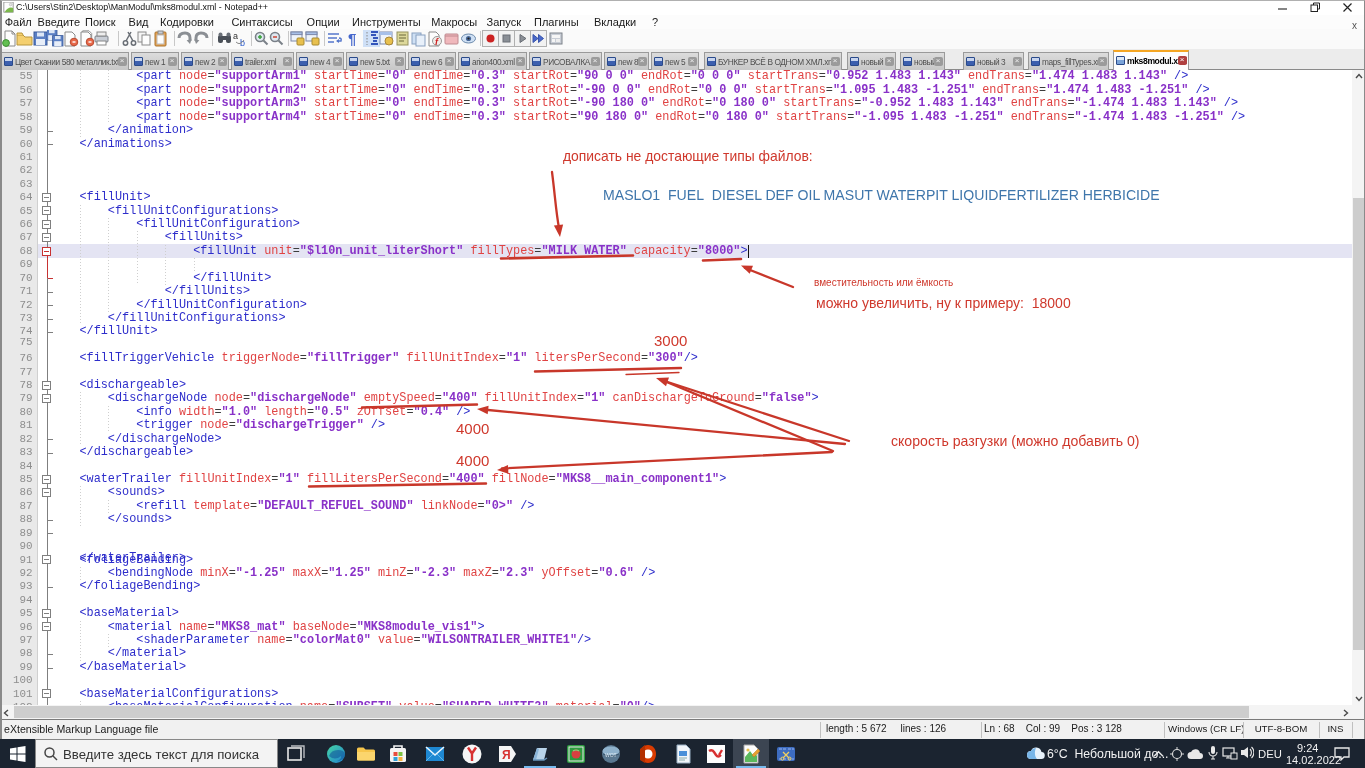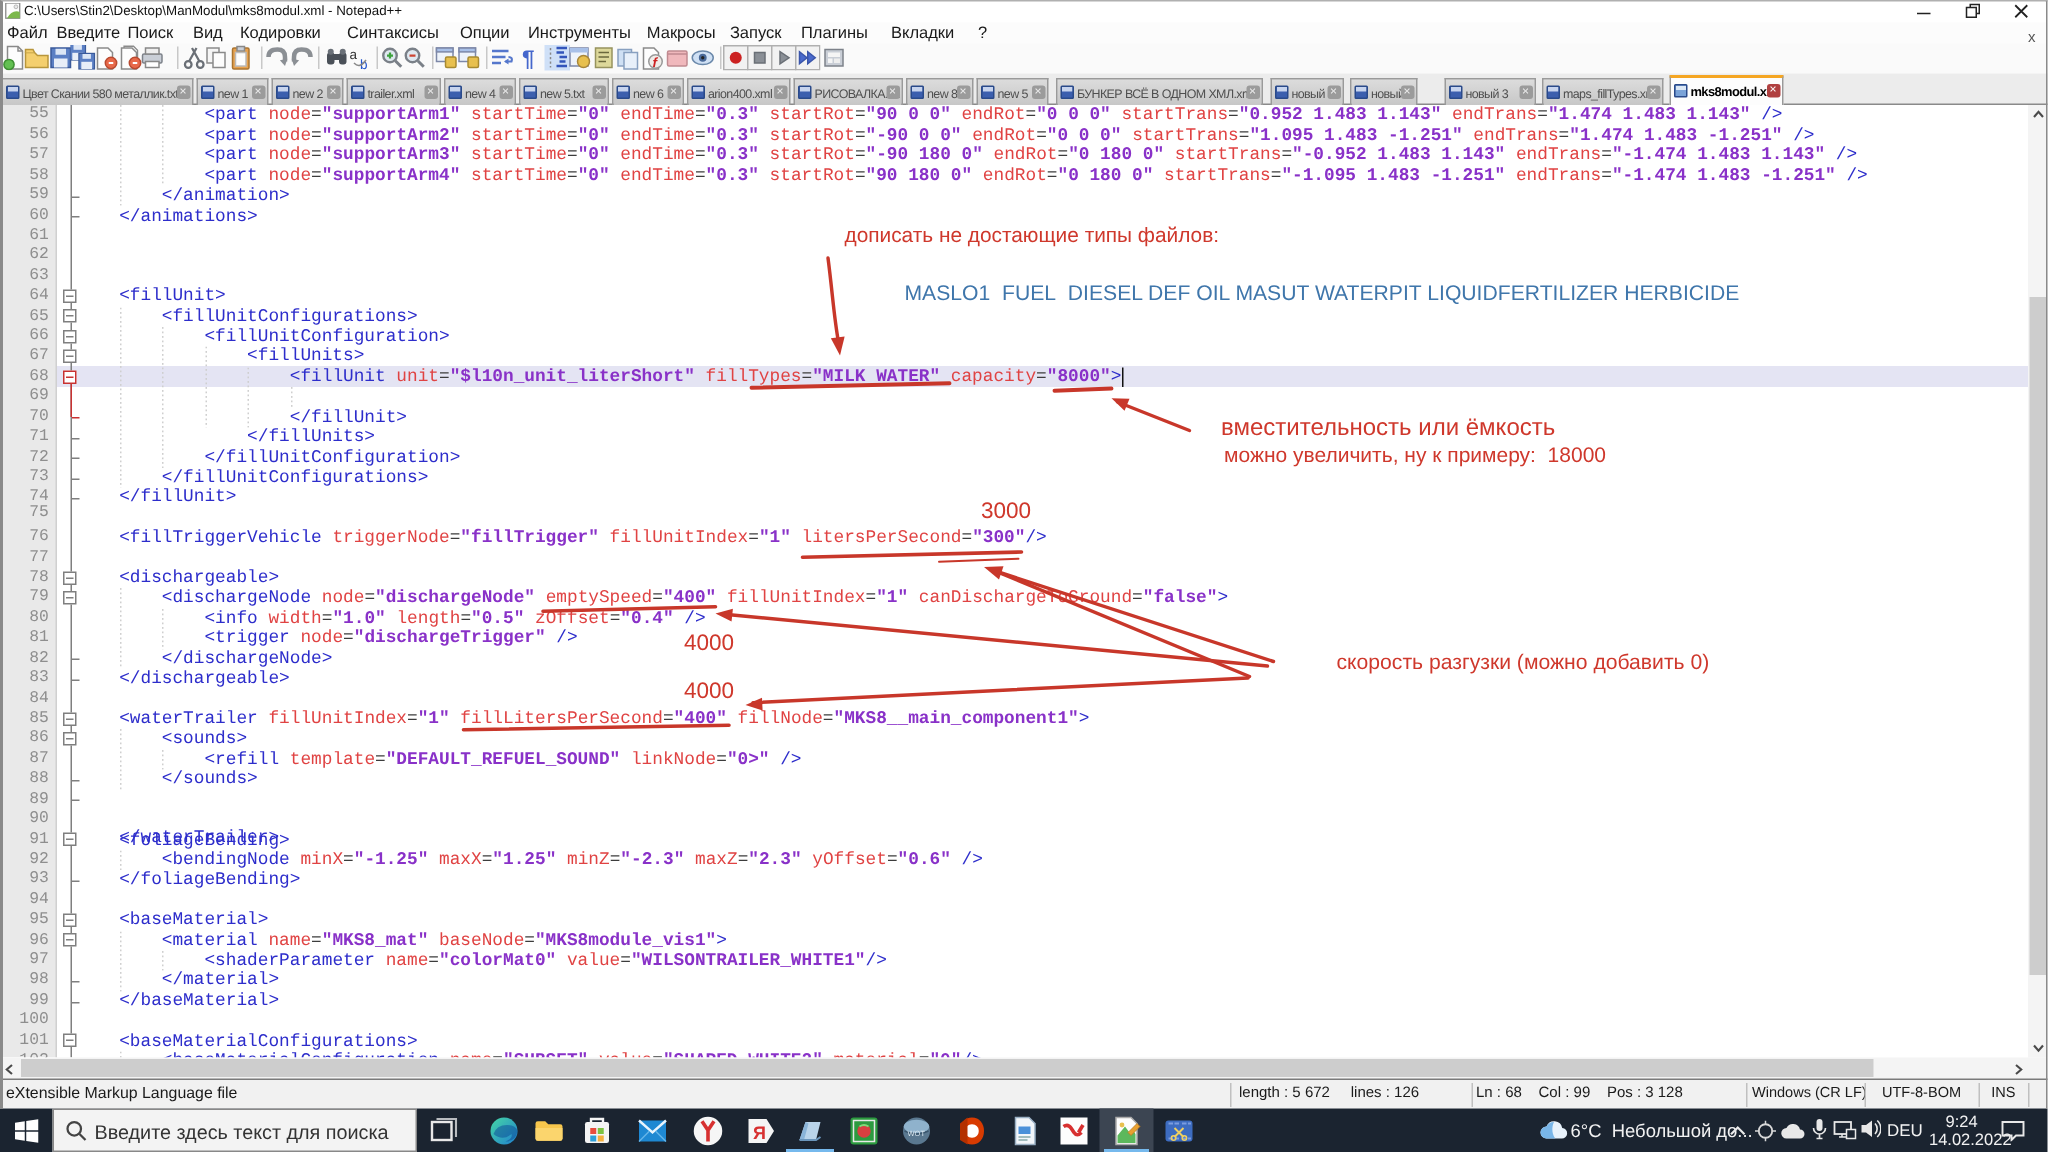--- a/index.html
+++ b/index.html
@@ -500,21 +500,21 @@
     <path d="M849 441 L663 380.5" stroke="#c8372a" stroke-width="2.3" stroke-linecap="round" fill="none"></path>
     <path d="M833 451 L663 380.5" stroke="#c8372a" stroke-width="2.3" stroke-linecap="round" fill="none"></path>
     <polygon points="656.0,378.0 669.0,377.5 666.0,386.3" fill="#c8372a"></polygon>
     <path d="M845 444 L483 409.5" stroke="#c8372a" stroke-width="2.3" stroke-linecap="round" fill="none"></path>
     <polygon points="477.0,409.0 488.6,405.8 487.7,414.3" fill="#c8372a"></polygon>
     <path d="M832 452 L502 468.5" stroke="#c8372a" stroke-width="2.3" stroke-linecap="round" fill="none"></path>
     <polygon points="497.0,470.0 508.0,465.1 508.4,473.7" fill="#c8372a"></polygon>
   </svg>
 <div class="an" style="left:563px;top:148px;color:#cf382c;font-size:13.9px">дописать не достающие типы файлов:</div>
 <div class="an" style="left:603px;top:187px;color:#3f76ab;font-size:14.1px">MASLO1&nbsp; FUEL&nbsp; DIESEL DEF OIL MASUT WATERPIT LIQUIDFERTILIZER HERBICIDE</div>
-<div class="an" style="left:814px;top:277px;color:#cf382c;font-size:16px">вместительность или ёмкость</div>
+<div class="an" style="left:814px;top:277px;color:#cf382c;font-size:10px">вместительность или ёмкость</div>
 <div class="an" style="left:816px;top:295px;color:#cf382c;font-size:14px">можно увеличить, ну к примеру:&nbsp; 18000</div>
 <div class="an" style="left:654px;top:332px;color:#cf382c;font-size:15px">3000</div>
 <div class="an" style="left:456px;top:420px;color:#cf382c;font-size:15px">4000</div>
 <div class="an" style="left:456px;top:452px;color:#cf382c;font-size:15px">4000</div>
 <div class="an" style="left:891px;top:433px;color:#cf382c;font-size:14.1px">скорость разгузки (можно добавить 0)</div>
 <div id="vsb">
     <svg style="position:absolute;left:3px;top:3px" width="8" height="6" viewBox="0 0 8 6">
       <path d="M1 5l3-3.5L7 5" fill="none" stroke="#4a4a4a" stroke-width="1.4"></path>
     </svg>
     <div class="th"></div>

